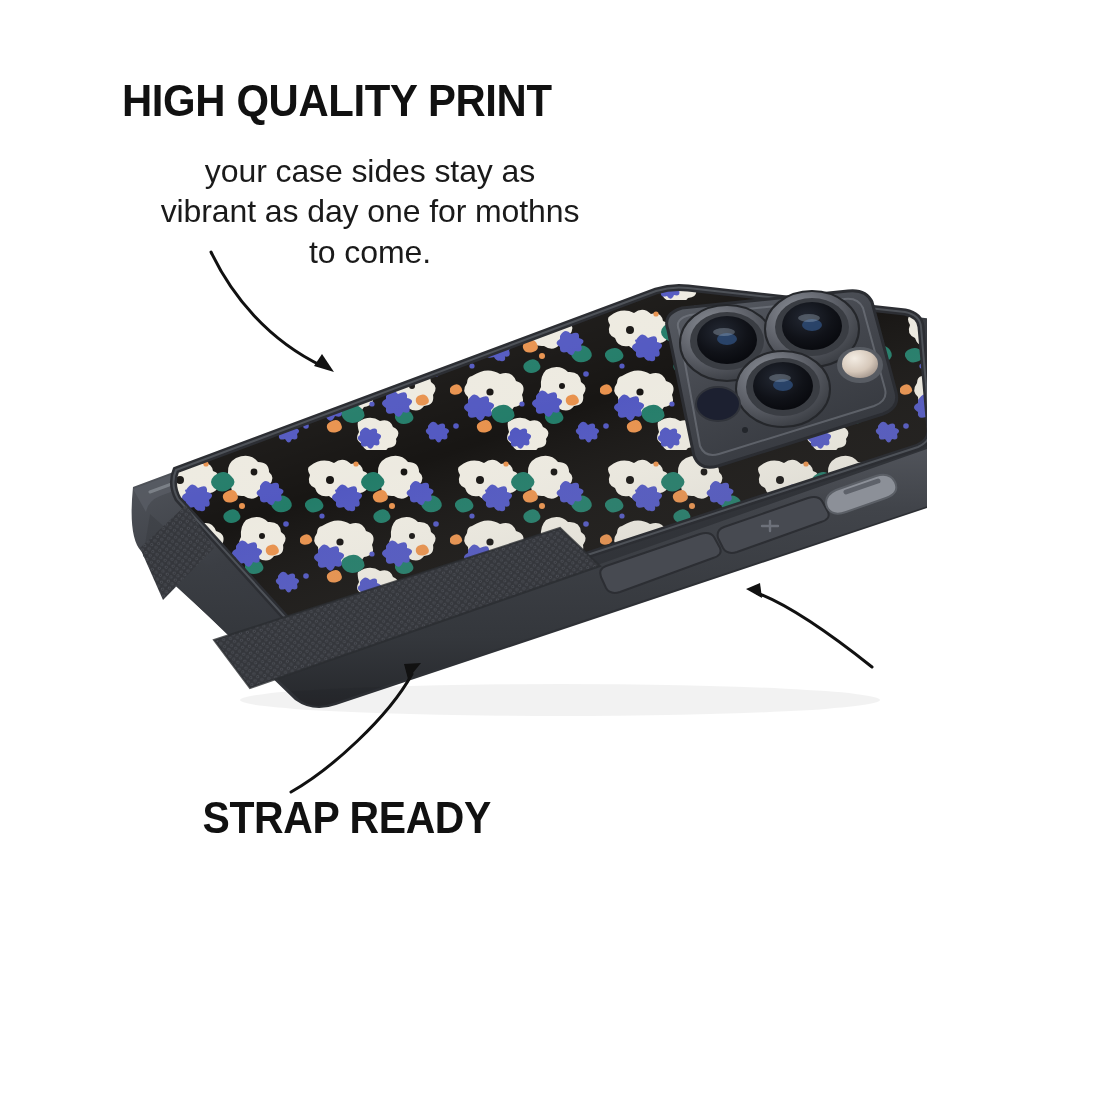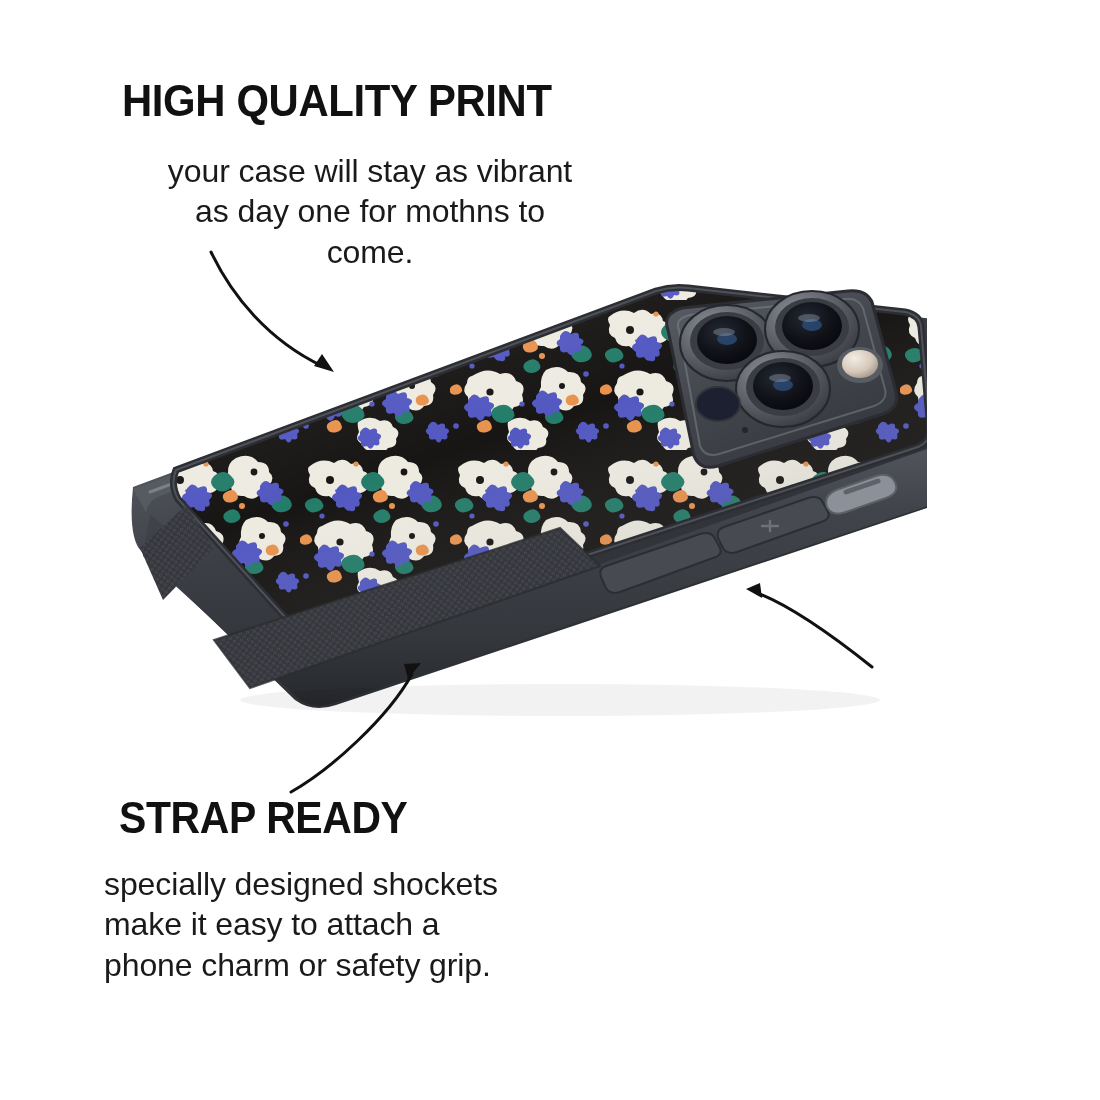--- a/index.html
+++ b/index.html
@@ -48,21 +48,21 @@
   #blk-print { left: 122px; top: 78px; width: 530px; }
   #blk-print h2 { font-size: 45px; }
   #blk-print p  { margin-top: 28px; font-size: 32px; text-align: center; width: 420px; margin-left: 38px;}
 
   
   #blk-grip { left: 614px; top: 668px; width: 400px; text-align: center; }
   #blk-grip h2 { font-size: 44px; transform: scaleX(0.93); transform-origin: center center;}
   #blk-grip p  { margin-top: 26px; font-size: 32px; }
 
   
-  #blk-strap { left: 104px; top: 796px; width: 430px; text-align: left; }
+  #blk-strap { left: 76px; top: 796px; width: 430px; text-align: right; }
   #blk-strap h2 { font-size: 44px; transform: scaleX(0.93); transform-origin: center center;}
   #blk-strap p  { margin-top: 24px; font-size: 32px; }
 
   
   #arrows {
     position: absolute;
     left: 0; top: 0;
     width: 1100px; height: 1100px;
     pointer-events: none;
   }
@@ -293,22 +293,21 @@
       <path d="M291 792 C 330 770, 388 718, 412 674"></path>
       <path d="M872 667 C 838 640, 792 606, 757 593"></path>
     </g>
     <polygon points="334,372 314,366 322,354" fill="#111111"></polygon>
     <polygon points="421,663 408,679 404,664" fill="#111111"></polygon>
     <polygon points="746,589 762,598 760,583" fill="#111111"></polygon>
   </svg>
 
   <div class="feature" id="blk-print">
     <h2>HIGH QUALITY PRINT</h2>
-    <p>your case will stay as vibrant as day one for mothns to come.</p>
+    <p>your case sides stay as vibrant as day one for mothns to come.</p>
   </div>
 
 
   <div class="feature center" id="blk-strap">
     <h2>STRAP READY</h2>
-    <p>specially designed shockets make it easy to attach a phone charm or safety grip.</p>
   </div>
 
 </div>
 
 </body></html>

